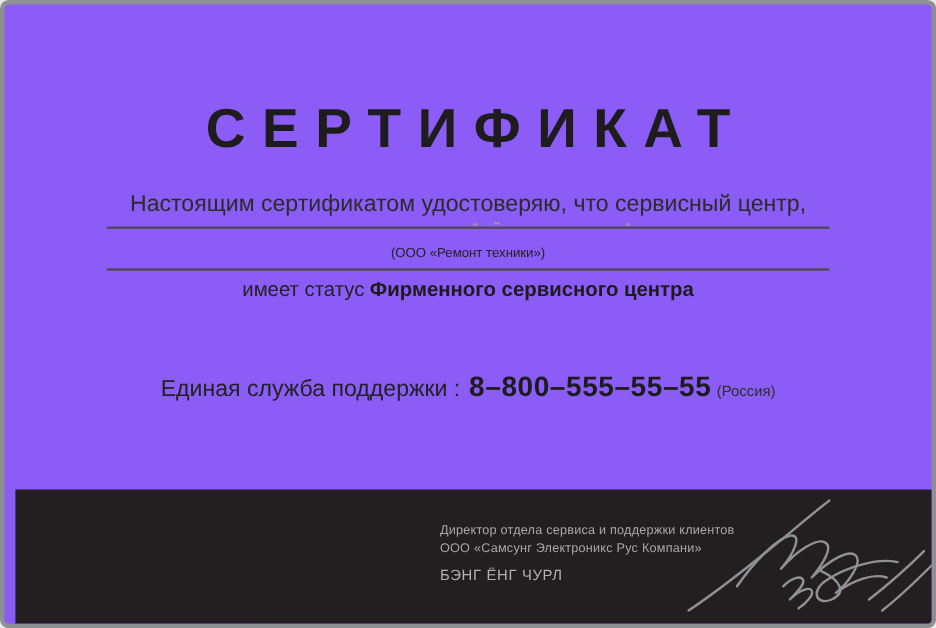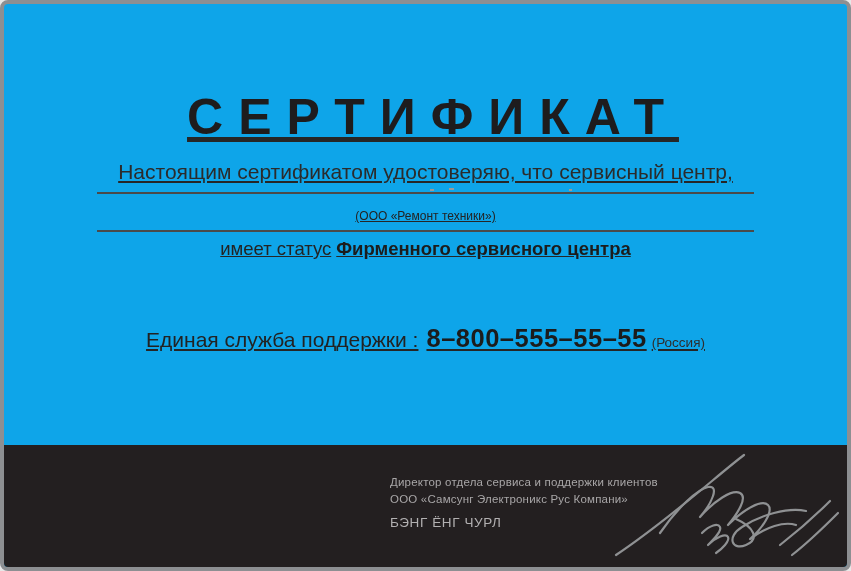--- a/index.html
+++ b/index.html
@@ -2,44 +2,43 @@
 <html><head>
 <meta charset="utf-8">
 <style>
   html, body { margin: 0; padding: 0; background: #e8e8e8; }
   * { box-sizing: border-box; }
 
   .cert {
     position: relative;
     width: 851px;
     height: 571px;
-    background: #0ea5e9;
+    background: #8b5cf6;
     border: 4px solid #8d8f92;
     border-radius: 8px;
     overflow: hidden;
     font-family: "Liberation Sans", sans-serif;
     color: #262626;
-    text-decoration: underline;
   }
 
   .content { text-align: center; }
 
   .title {
     margin-top: 88px;
     font-size: 50px;
     line-height: 1;
     font-weight: 700;
     letter-spacing: 0.30em;
     text-indent: 0.30em;
     color: #1e1c1d;
     white-space: nowrap;
   }
 
   .intro {
-    margin-top: 16px;
+    margin-top: 30px;
     font-size: 21px;
     line-height: 27px;
     color: #2b2b2b;
   }
 
   .address {
     margin-top: 13px;
     font-size: 18px;
     color: #232323;
   }
@@ -87,21 +86,21 @@
     font-weight: 700;
     font-size: 25.5px;
     margin: 0 5px 0 8px;
     letter-spacing: 0.5px;
     color: #1c1c1c;
   }
   .support .region { font-size: 13.5px; color: #2e2e2e; }
 
   .footer {
     position: absolute;
-    left: 0; right: 0; bottom: 0;
+    left: 10px; right: 0; bottom: 0;
     height: 122px;
     background: #231f20;
   }
   .sign-block {
     position: absolute;
     left: 386px;
     top: 29px;
     text-align: left;
     color: #a8a6a7;
   }

